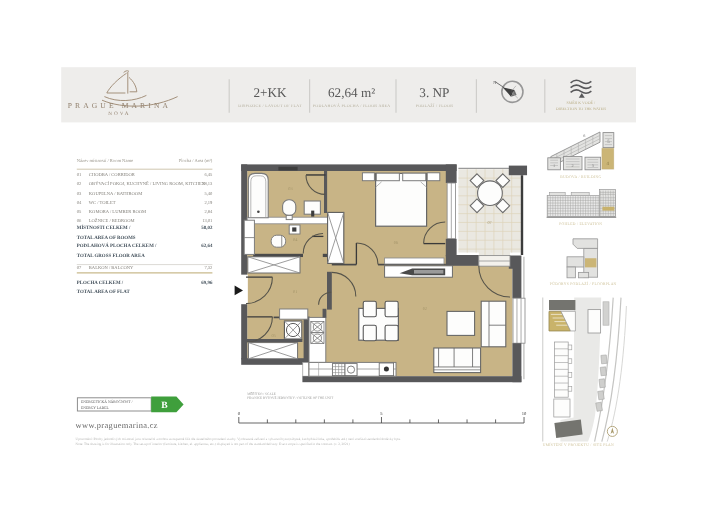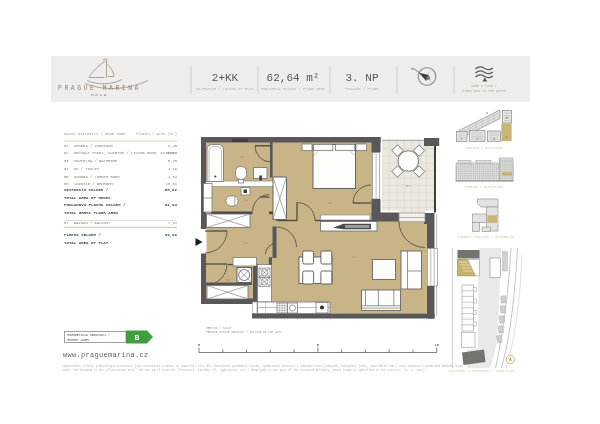--- a/index.html
+++ b/index.html
@@ -1,16 +1,16 @@
 <!DOCTYPE html>
 <html><head>
 <meta charset="utf-8">
 <style>
 html,body{margin:0;padding:0;background:#fff;}
-#page{position:relative;width:600px;height:424px;background:#fff;font-family:Liberation Mono, monospace;}
+#page{position:relative;width:600px;height:424px;background:#fff;font-family:Liberation Serif, serif;}
 </style>
 </head>
 <body>
 <div id="page">
 <svg width="600" height="424" viewBox="0 0 600 424">
 
 <rect x="0" y="0" width="600" height="424" fill="#ffffff"></rect>
 <g id="header">
 
 <rect x="51" y="56" width="479" height="46" fill="#eeedeb"></rect>

